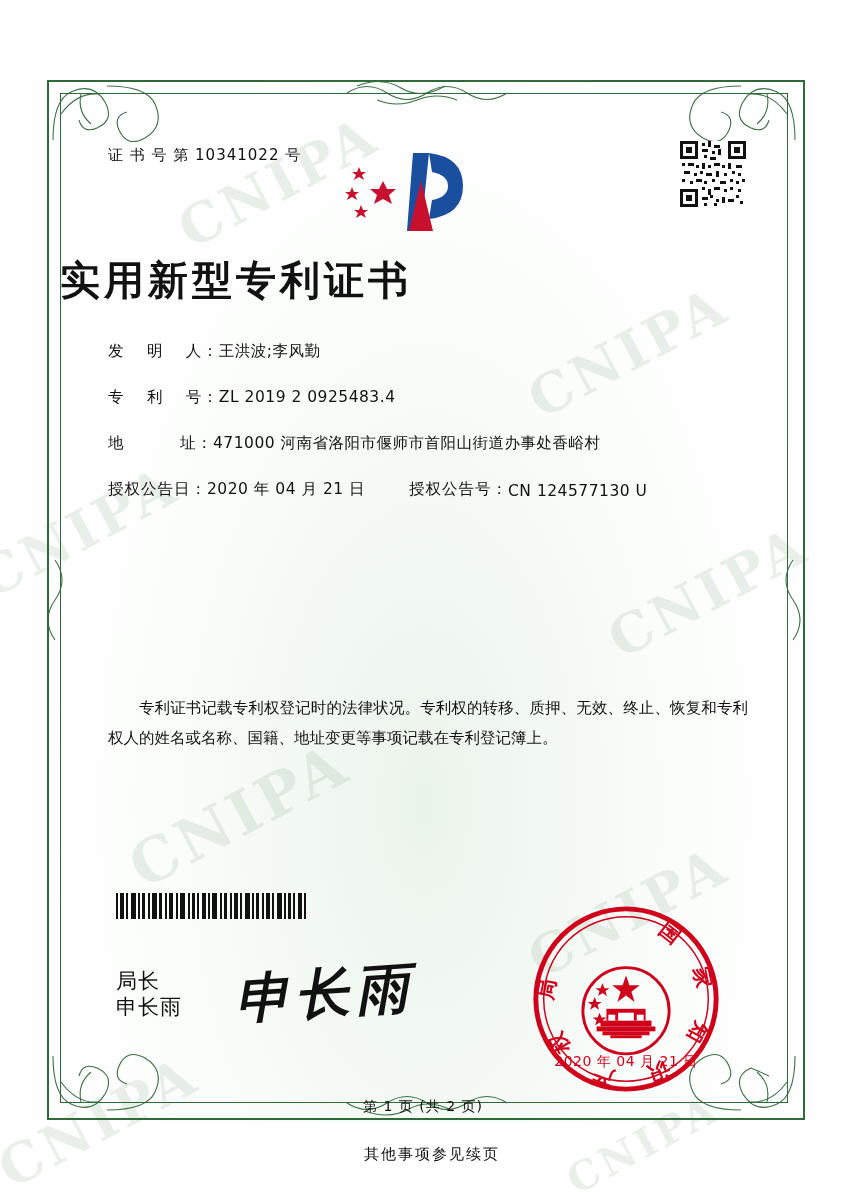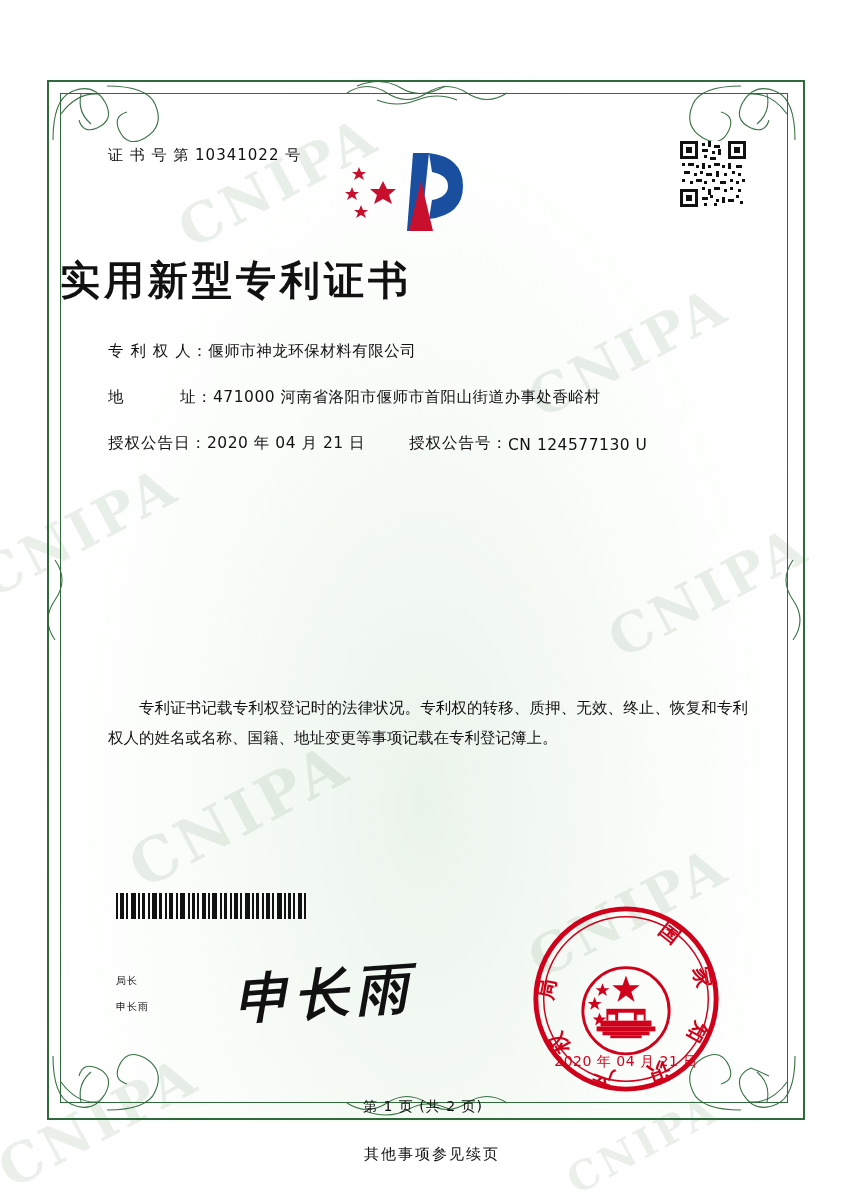--- a/index.html
+++ b/index.html
@@ -178,21 +178,21 @@
   .barcode i {
     display: block;
     background: #111;
     height: 100%;
   }
 
   .signature-block {
     position: absolute;
     left: 56px;
     top: 875px;
-    font-size: 10px;
+    font-size: 21px;
     line-height: 26px;
     color: #111;
     letter-spacing: 1px;
   }
 
   .signature-script {
     position: absolute;
     left: 175px;
     top: 865px;
     font-size: 54px;
@@ -377,22 +377,26 @@
       </g>
       <path d="M70 12 L86 12 L78 90 L64 90 Z" fill="#1a4fa0"></path>
       <path d="M86 12 q34 4 34 33 q0 29 -34 33 l3 -19 q16 -3 16 -14 q0 -11 -16 -14 Z" fill="#1a4fa0"></path>
       <path d="M66 90 L78 40 L90 90 Z" fill="#c8102e"></path>
     </svg>
 
     <div class="main-title">实用新型专利证书</div>
 
     <div class="fields">
       <div class="field-row">
-        <span class="field-label">专 利 权 人：</span>
-        <span class="field-value">偃师市神龙环保材料有限公司</span>
+        <span class="field-label">发　 明　 人：</span>
+        <span class="field-value">王洪波;李风勤</span>
+      </div>
+      <div class="field-row">
+        <span class="field-label">专　 利　 号：</span>
+        <span class="field-value">ZL 2019 2 0925483.4</span>
       </div>
       <div class="field-row">
         <span class="field-label">地　　　 址：</span>
         <span class="field-value">471000 河南省洛阳市偃师市首阳山街道办事处香峪村</span>
       </div>
       <div class="field-row-2col">
         <span class="field-label">授权公告日：</span>
         <span class="field-value">2020 年 04 月 21 日</span>
         <span class="field-gap"></span>
         <span class="field-label">授权公告号：</span>

